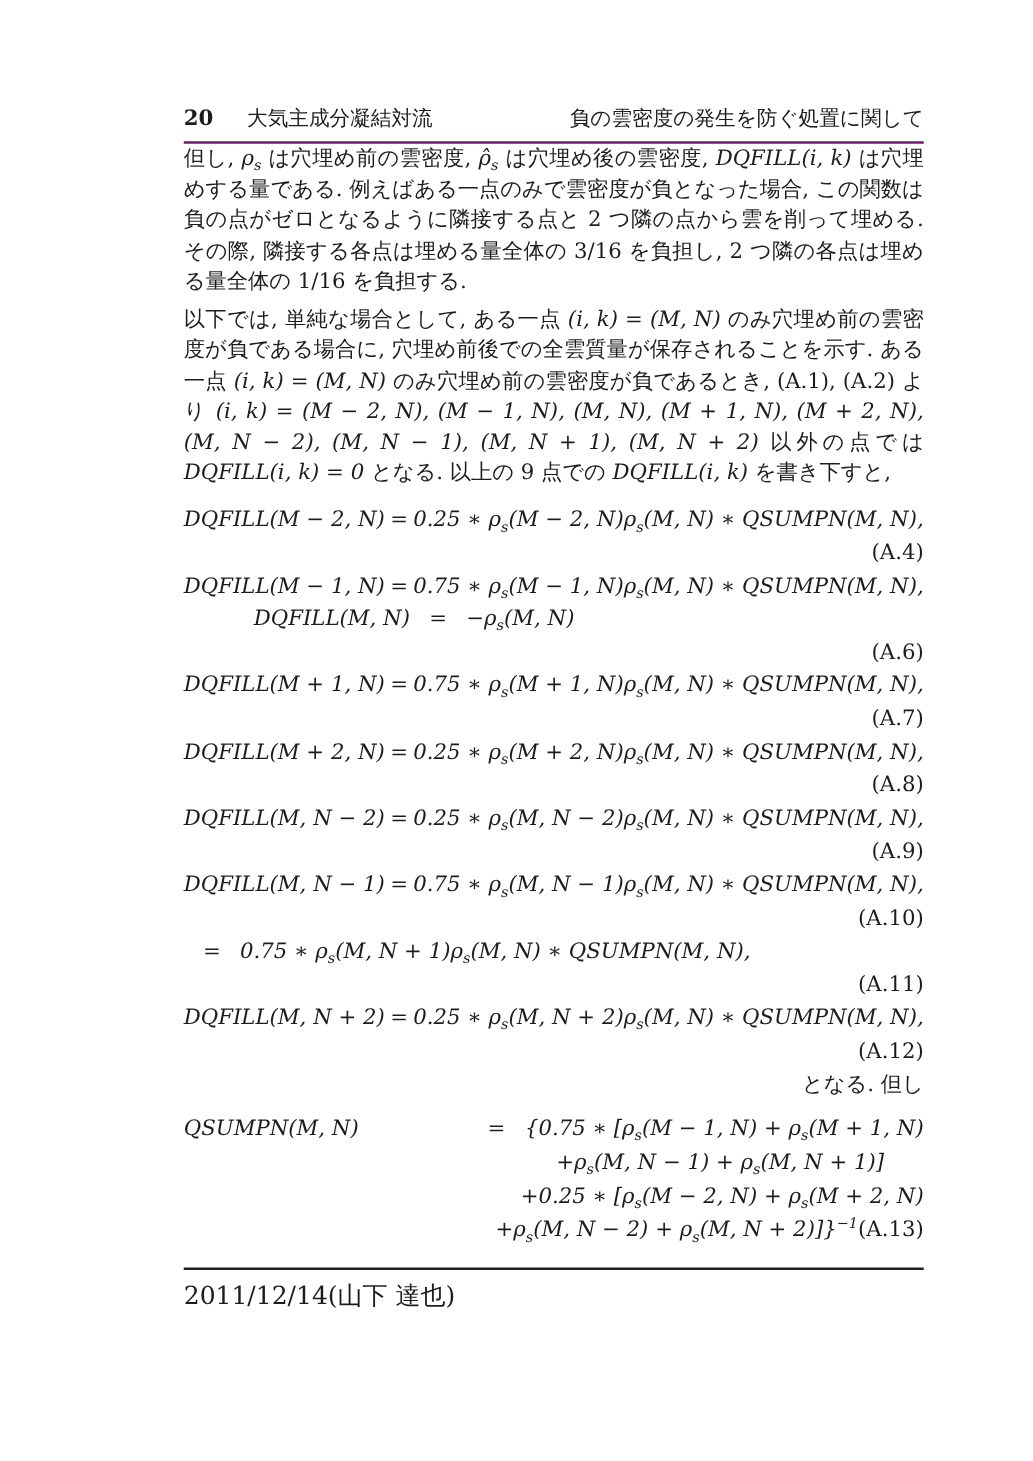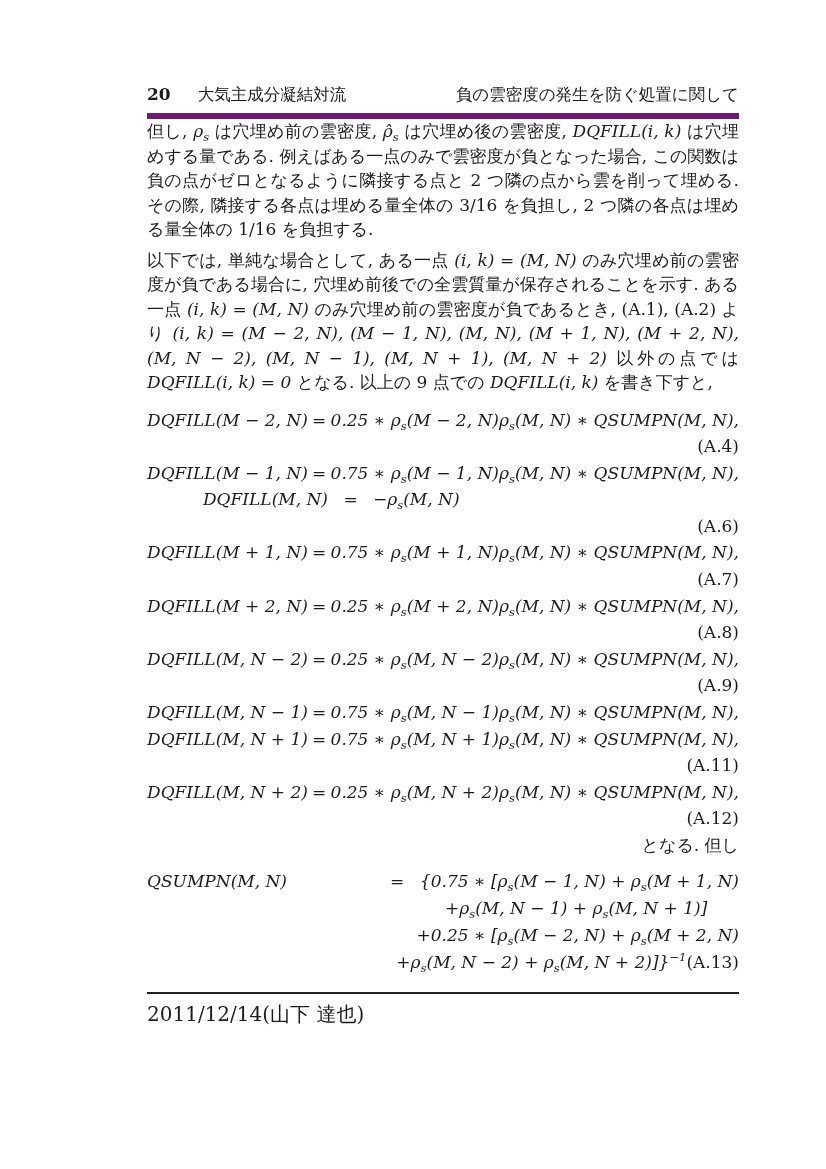--- a/index.html
+++ b/index.html
@@ -7,21 +7,21 @@
     width: 826px; height: 1169px; overflow: hidden;
     color: #1c1c1c;
     font-family: "DejaVu Serif", "Liberation Serif", serif;
   }
   .page { padding: 84px 87px 0 147px; width: 592px; }
 
   
   .header {
     display: flex; align-items: baseline;
     font-size: 16.5px;
-    border-bottom: 6px solid #701a75;
+    border-bottom: 2px solid #701a75;
     padding-bottom: 7px;
   }
   .page-num { font-weight: bold; font-size: 17px; margin-right: 27px; }
   .right-title { margin-left: auto; }
 
   
   .para {
     font-size: 17px; line-height: 24.5px;
     text-align: justify; text-justify: inter-character;
     margin: 0;
@@ -112,24 +112,24 @@
           <span class="eq-rhs math">0.25 ∗ ρ<sub>s</sub>(M, N − 2)ρ<sub>s</sub>(M, N) ∗ QSUMPN(M, N),</span>
         </div>
         <div class="eq-tag">(A.9)</div>
       </div>
       <div class="eq-block">
         <div class="eq-line">
           <span class="eq-lhs math">DQFILL(M, N − 1)</span>
           <span class="eq-sign">=</span>
           <span class="eq-rhs math">0.75 ∗ ρ<sub>s</sub>(M, N − 1)ρ<sub>s</sub>(M, N) ∗ QSUMPN(M, N),</span>
         </div>
+        <div class="eq-tag">(A.10)</div>
       </div>
       <div class="eq-block">
         <div class="eq-line">
-          <span class="eq-lhs math">DQFILL(M, N + 1)</span>
           <span class="eq-sign">=</span>
           <span class="eq-rhs math">0.75 ∗ ρ<sub>s</sub>(M, N + 1)ρ<sub>s</sub>(M, N) ∗ QSUMPN(M, N),</span>
         </div>
         <div class="eq-tag">(A.11)</div>
       </div>
       <div class="eq-block">
         <div class="eq-line">
           <span class="eq-lhs math">DQFILL(M, N + 2)</span>
           <span class="eq-sign">=</span>
           <span class="eq-rhs math">0.25 ∗ ρ<sub>s</sub>(M, N + 2)ρ<sub>s</sub>(M, N) ∗ QSUMPN(M, N),</span>

